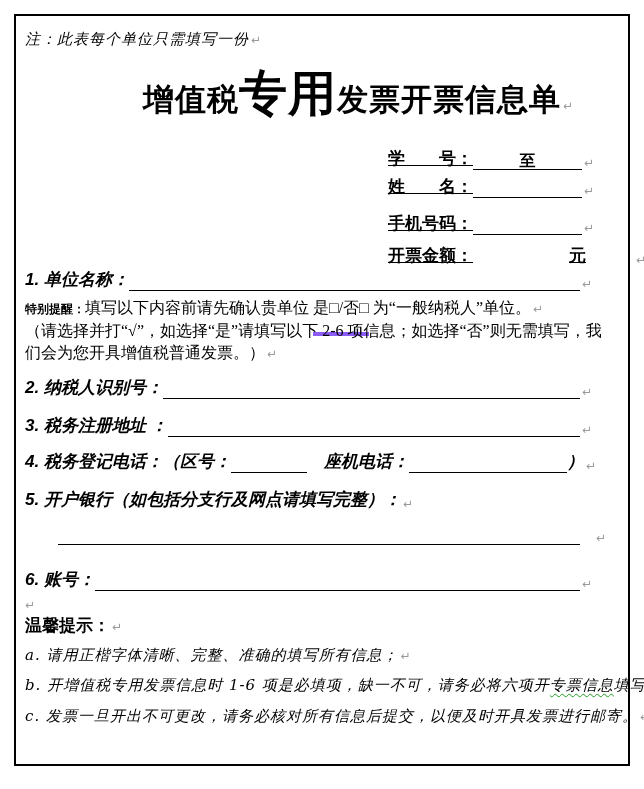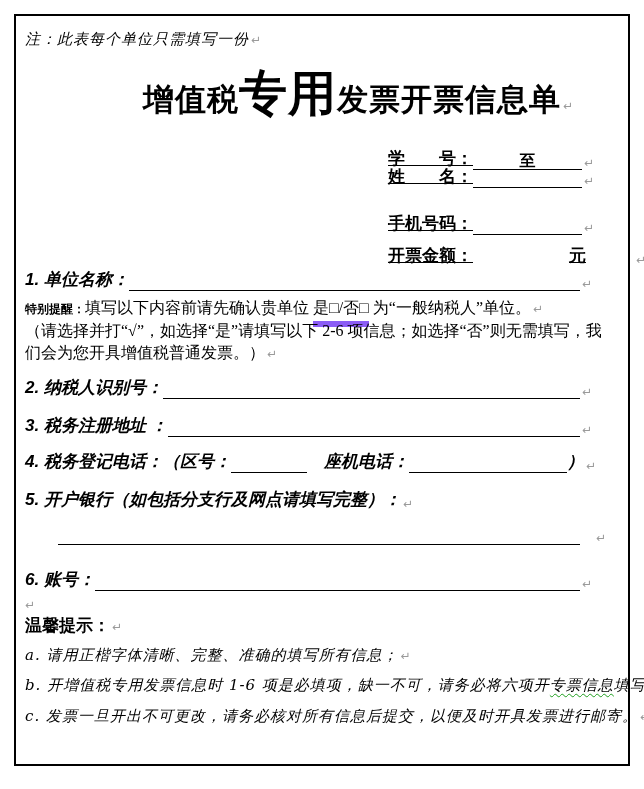--- a/index.html
+++ b/index.html
@@ -47,21 +47,21 @@
 
   
   .item-row{
     left:25px;width:567px;height:25px;
     display:flex;align-items:flex-end;white-space:nowrap;font-style:italic;
   }
   .item-label{flex:none;}
 
   
   .rem-line{left:25px;width:596px;line-height:22px;}
-  .uline{border-bottom:6px solid #8b5cf6;padding-bottom:5px;}
+  .uline{border-bottom:4px solid #8b5cf6;padding-bottom:16px;}
 
   
   .wavy{
     text-decoration-line:underline;
     text-decoration-style:wavy;
     text-decoration-color:#1e9e1e;
     text-decoration-thickness:1px;
     text-underline-offset:3px;
   }
 </style>
@@ -80,21 +80,21 @@
   </div>
 
   <div class="abs field-row" style="top:144px;">
     <span class="field-label hei-bold">学　　号：</span>
     <span class="blank">
         <span class="mid-text">至</span>
       </span>
     <span class="mark">↵</span>
   </div>
 
-  <div class="abs field-row" style="top:162px;">
+  <div class="abs field-row" style="top:172px;">
     <span class="field-label hei-bold">姓　　名：</span>
     <span class="blank"></span>
     <span class="mark">↵</span>
   </div>
 
   <div class="abs field-row" style="top:209px;">
     <span class="field-label hei-bold">手机号码：</span>
     <span class="blank"></span>
     <span class="mark">↵</span>
   </div>

